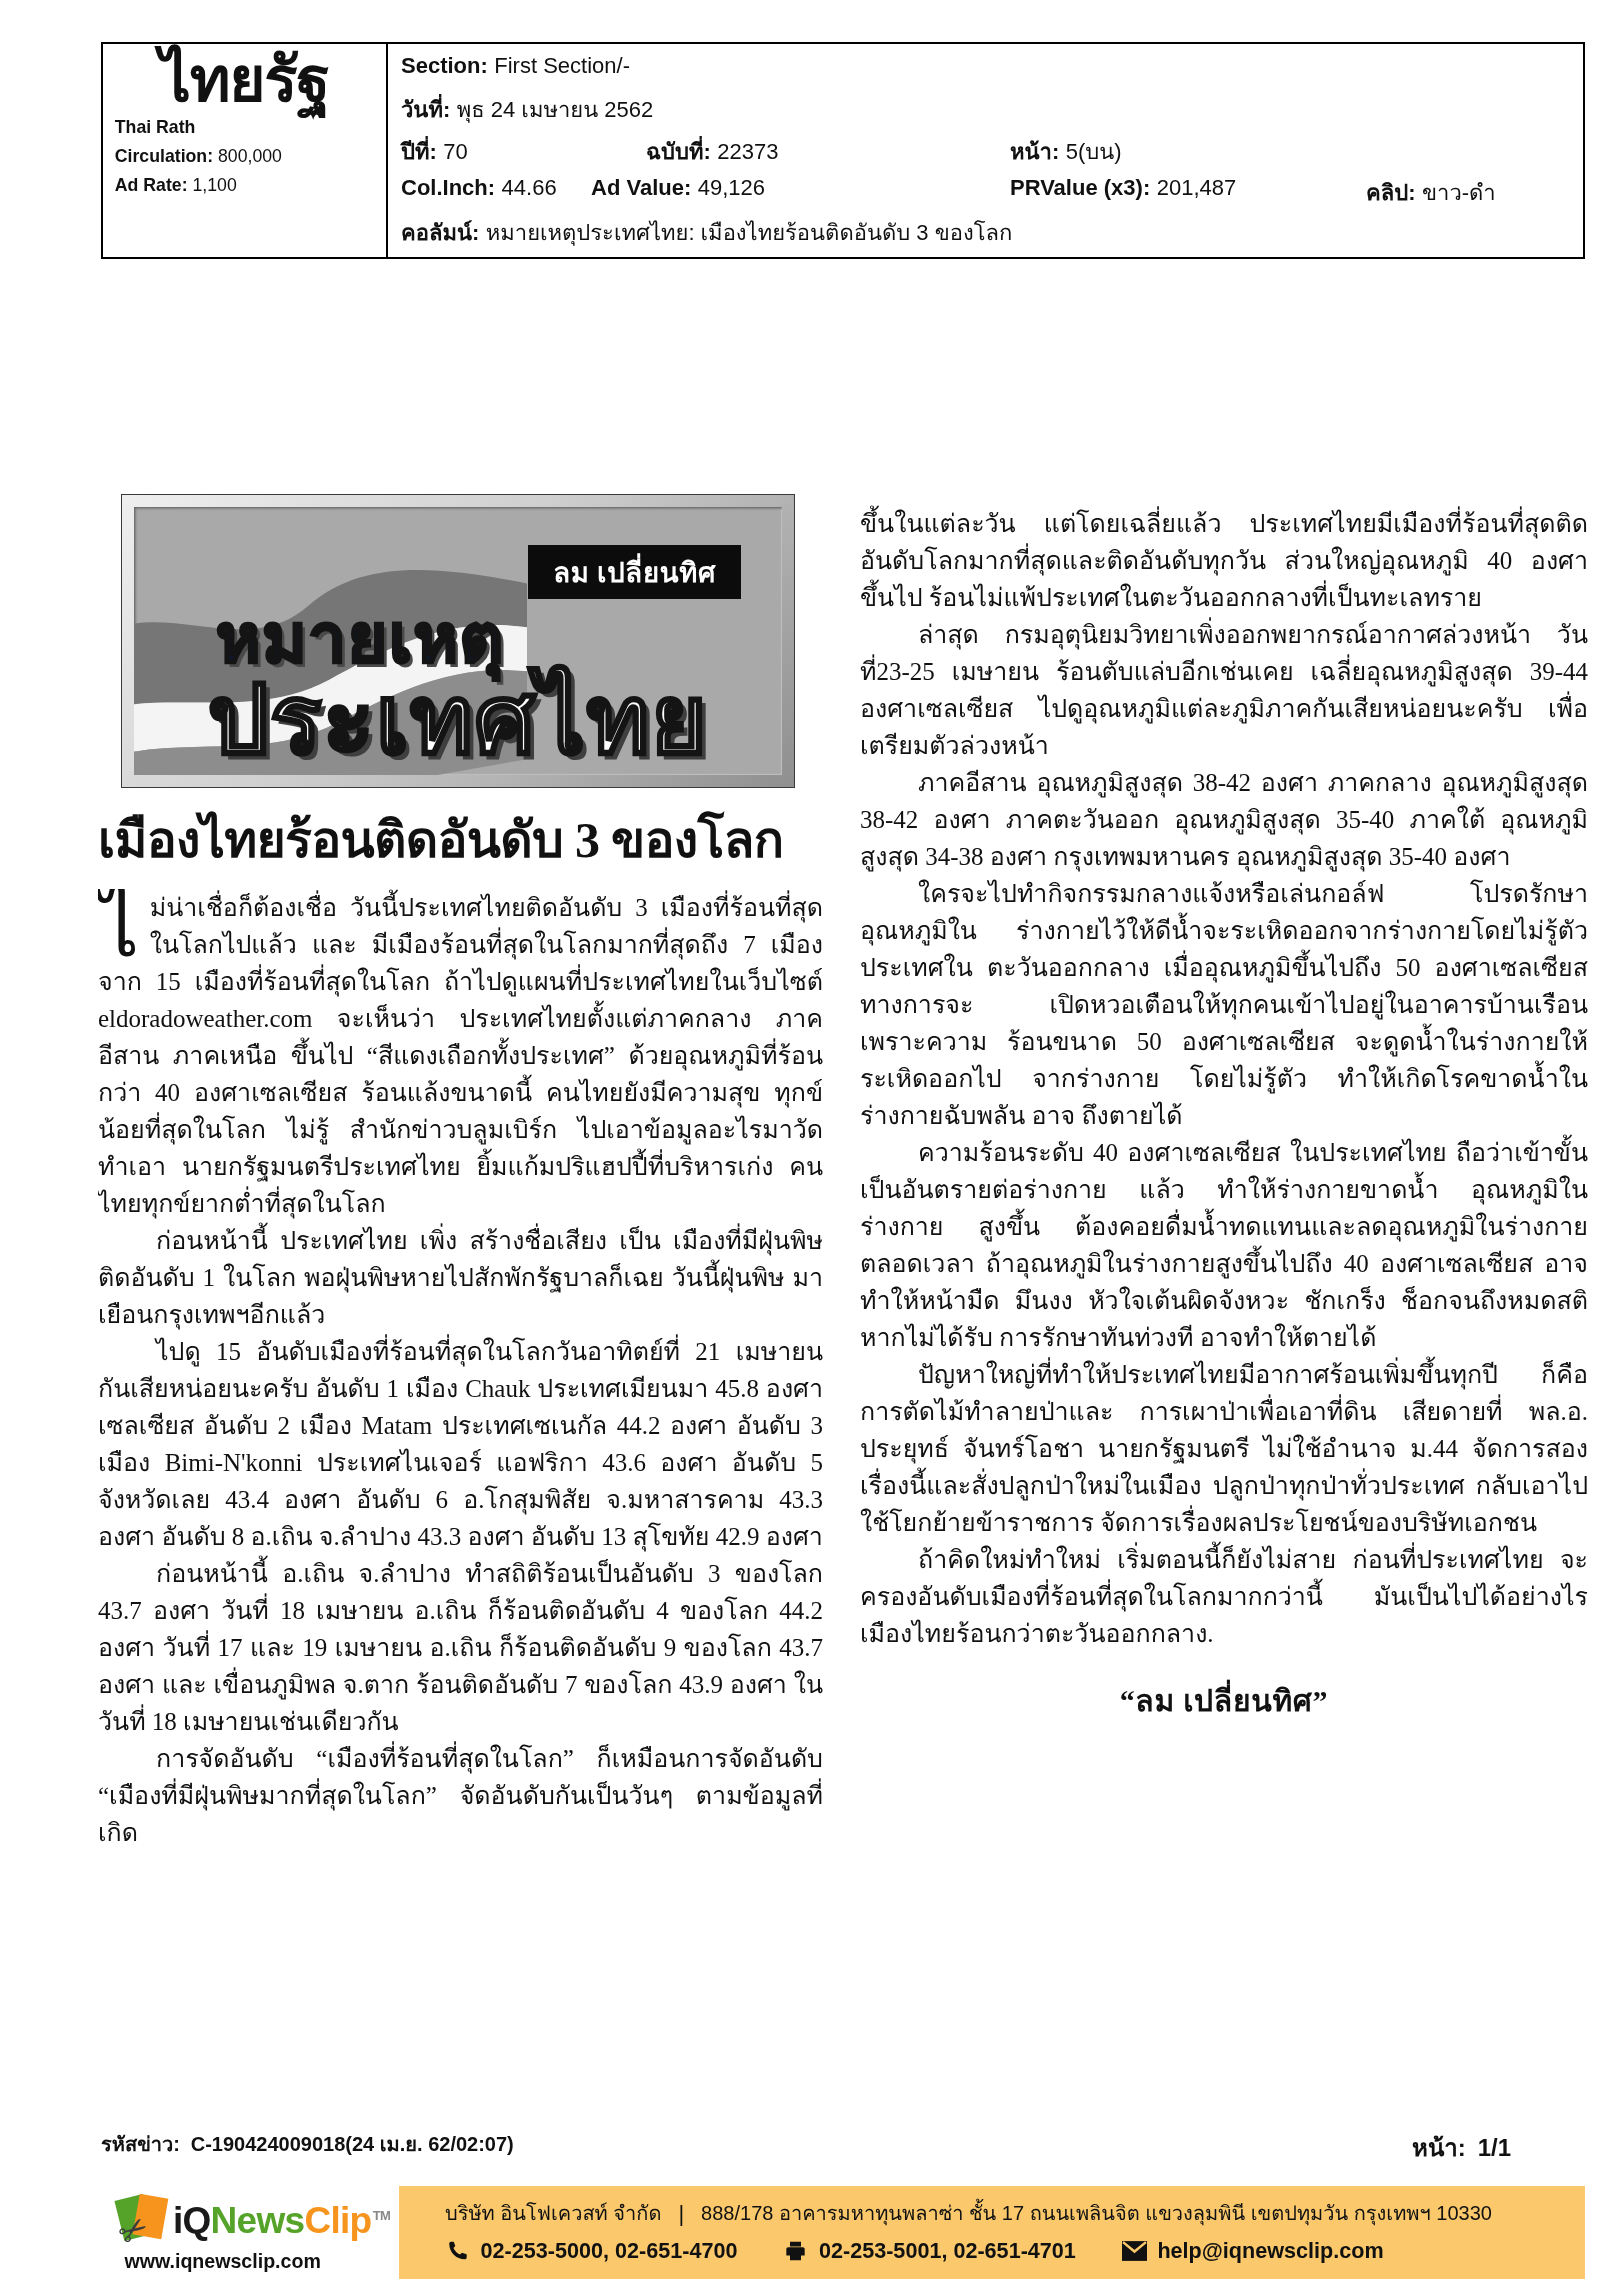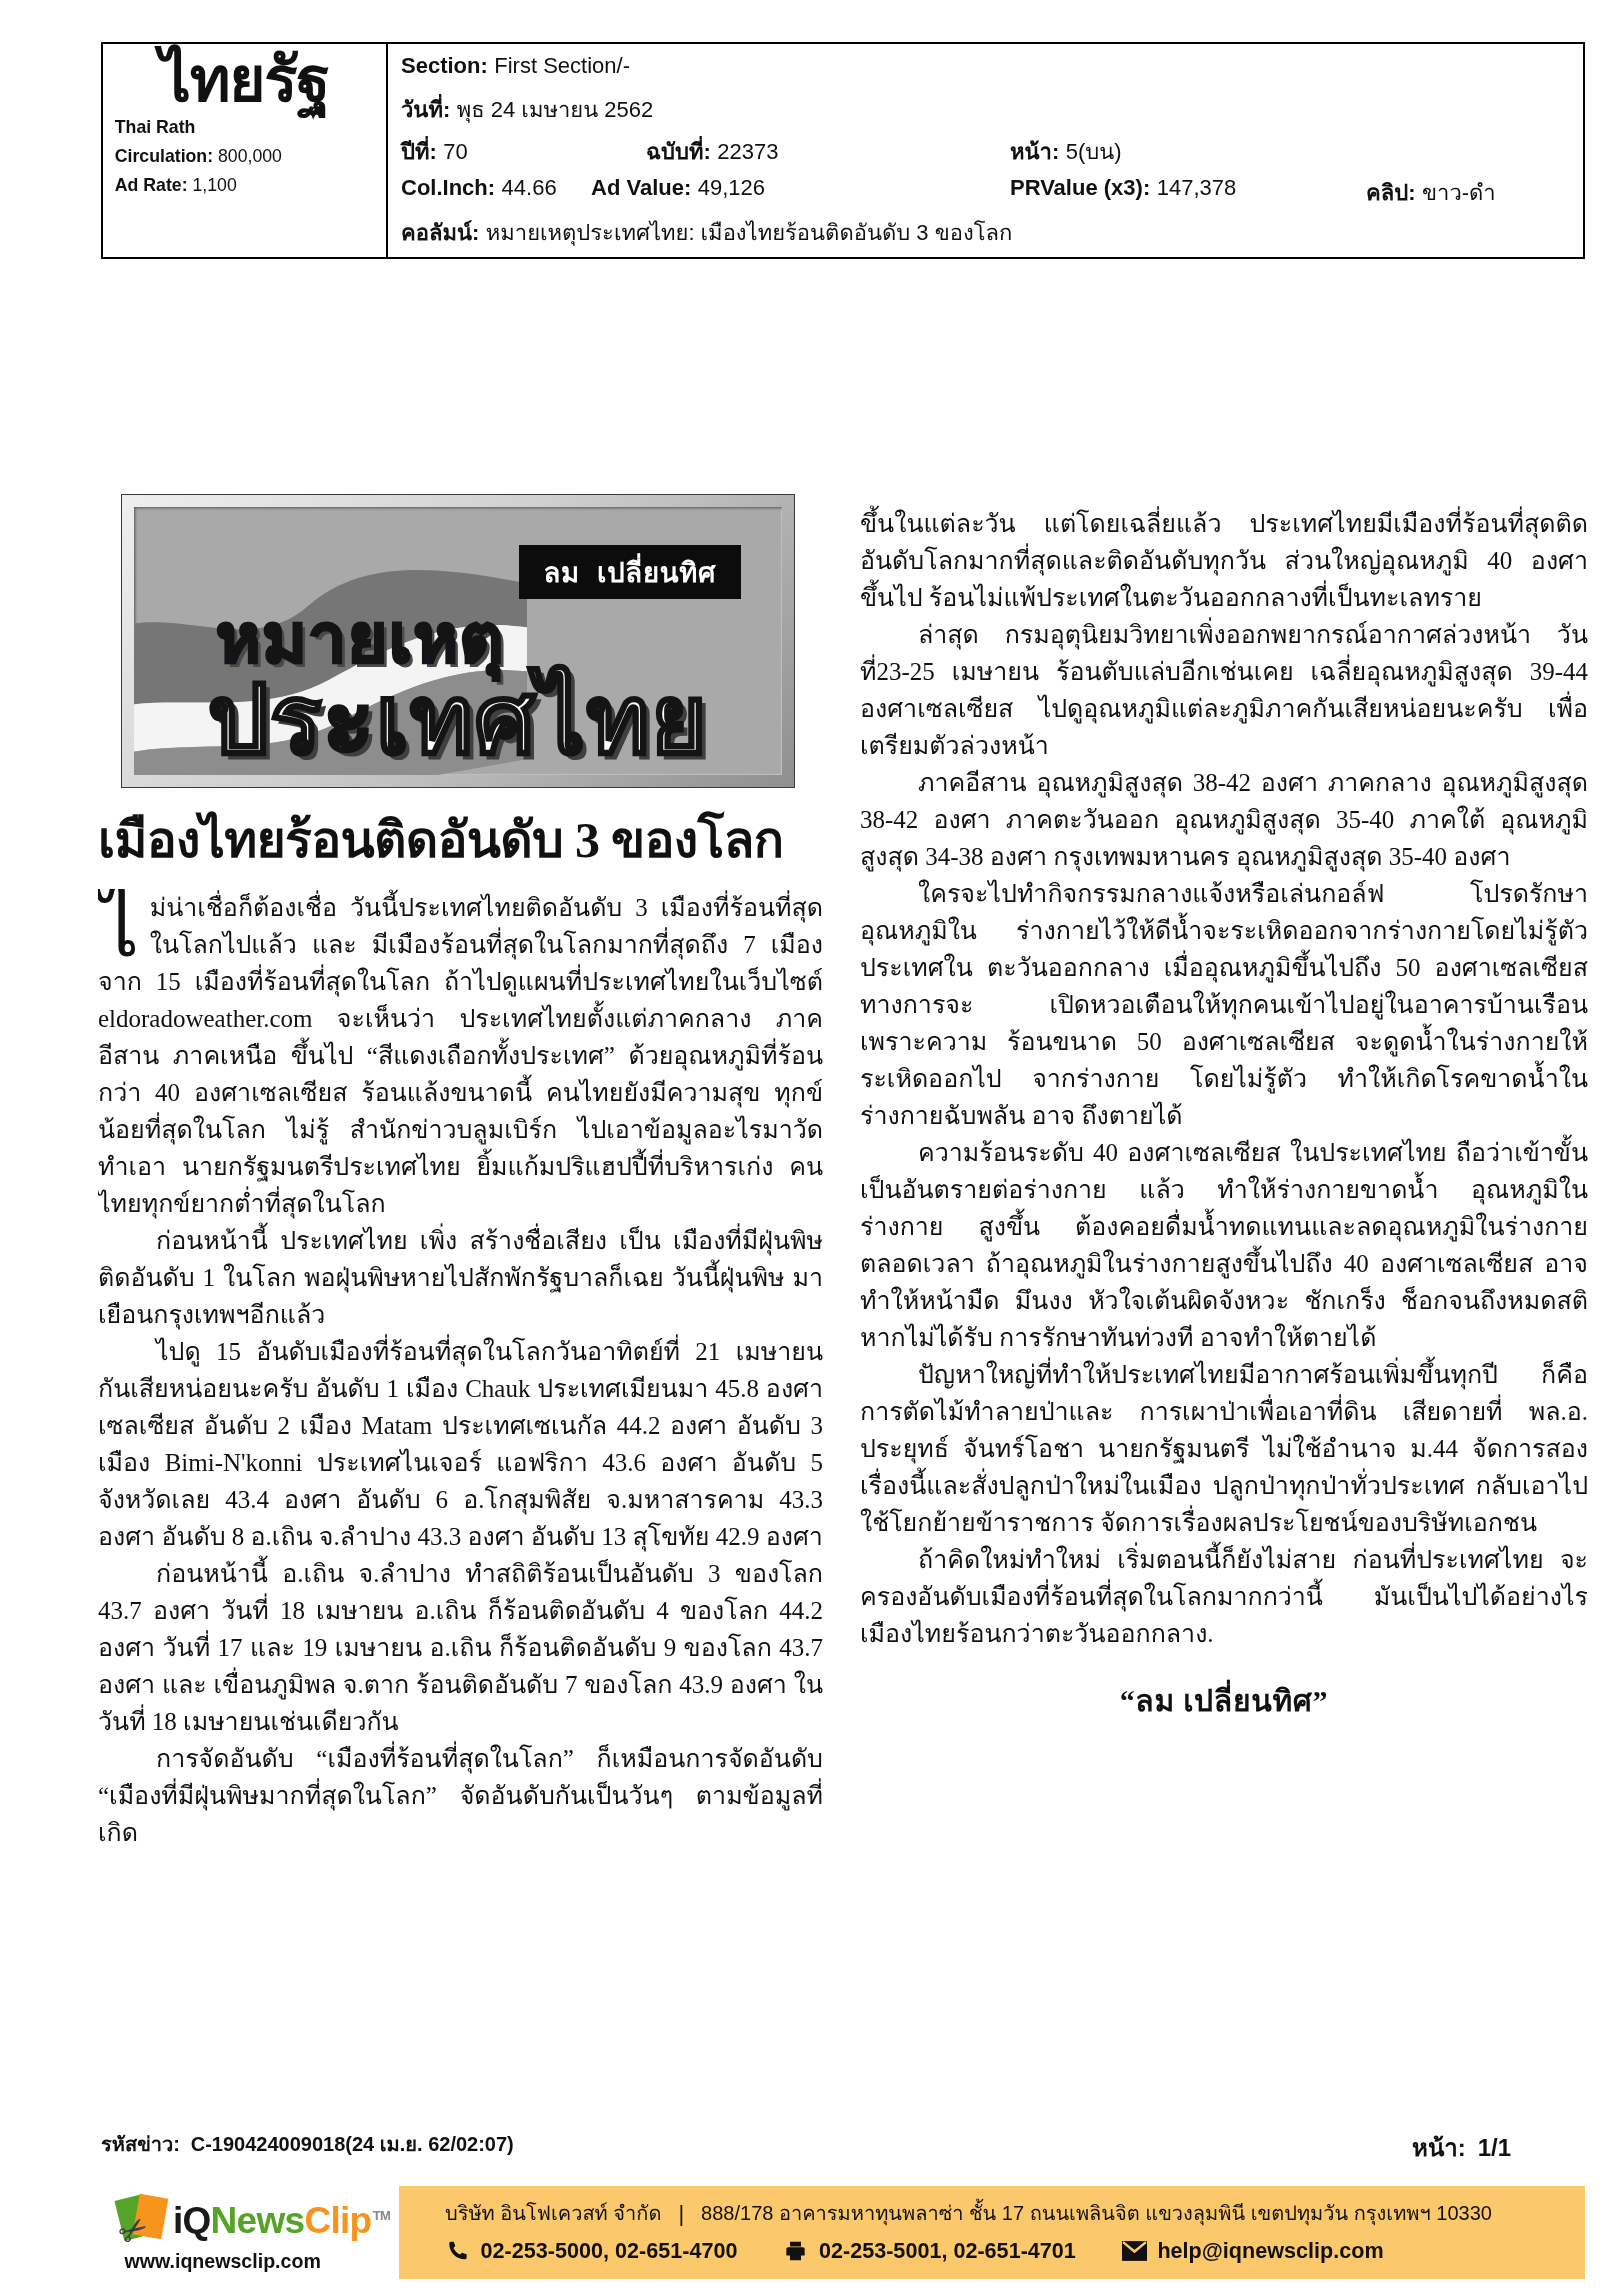--- a/index.html
+++ b/index.html
@@ -21,21 +21,21 @@
   .lblv b{margin-right:6.5px;}
 
   
   .masthead{position:absolute;left:121px;top:494px;width:674px;height:294px;box-sizing:border-box;
             border:1.3px solid #3a3a3a;background:linear-gradient(135deg,#efefef 0%,#cfcfcf 45%,#8f8f8f 100%);}
   .mh-inner{position:absolute;left:11.8px;top:11.8px;right:11.8px;bottom:11.8px;background:#a9a9a9;
             box-shadow:inset 1.3px 1.3px 2.6px rgba(0,0,0,.45), inset -0.7px -0.7px 1.3px rgba(255,255,255,.5);
             overflow:hidden;}
   .flag{position:absolute;left:-26px;top:6.5px;width:419px;height:281px;}
   .kicker{position:absolute;right:41px;top:38px;background:#0c0c0c;color:#fff;
-          font-family:Liberation Mono, monospace;font-weight:bold;font-size:27.5px;
+          font-family:Liberation Serif, serif;font-weight:bold;font-size:27.5px;
           padding:5.2px 25px;letter-spacing:0.7px;}
   .mh1{position:absolute;left:82px;top:77px;font-size:68px;font-weight:800;color:#0f172a;
        -webkit-text-stroke:2.6px #141414;text-shadow:3.9px 3.9px 0 #4a4a4a;white-space:nowrap;letter-spacing:1.3px;}
   .mh2{position:absolute;left:50%;transform:translateX(-50%);top:136px;font-size:96px;font-weight:800;
        color:#fff;-webkit-text-stroke:3.3px #141414;text-shadow:5.2px 5.2px 0 #3f3f3f;white-space:nowrap;letter-spacing:1.3px;}
 
   
   .headline{position:absolute;left:98px;top:800px;width:726px;font-size:50px;font-weight:800;
             letter-spacing:-0.7px;white-space:nowrap;}
   .col{position:absolute;font-size:25px;line-height:37px;text-align:justify;overflow:hidden;}
@@ -112,21 +112,21 @@
       <div class="hrow lblv" style="left:622px;top:90px;">
         <b>หน้า:</b><span>5(บน)</span>
       </div>
       <div class="hrow lblv" style="left:13px;top:131px;text-align:center;">
         <b>Col.Inch:</b><span>44.66</span>
       </div>
       <div class="hrow lblv" style="left:203px;top:131px;">
         <b>Ad Value:</b><span>49,126</span>
       </div>
       <div class="hrow lblv" style="left:622px;top:131px;">
-        <b>PRValue (x3):</b><span>147,378</span>
+        <b>PRValue (x3):</b><span>201,487</span>
       </div>
       <div class="hrow lblv" style="left:978px;top:131px;">
         <b>คลิป:</b><span>ขาว-ดำ</span>
       </div>
       <div class="hrow lblv" style="left:13px;top:171px;">
         <b>คอลัมน์:</b><span>หมายเหตุประเทศไทย: เมืองไทยร้อนติดอันดับ 3 ของโลก</span>
       </div>
     </div>
   </div>
 

